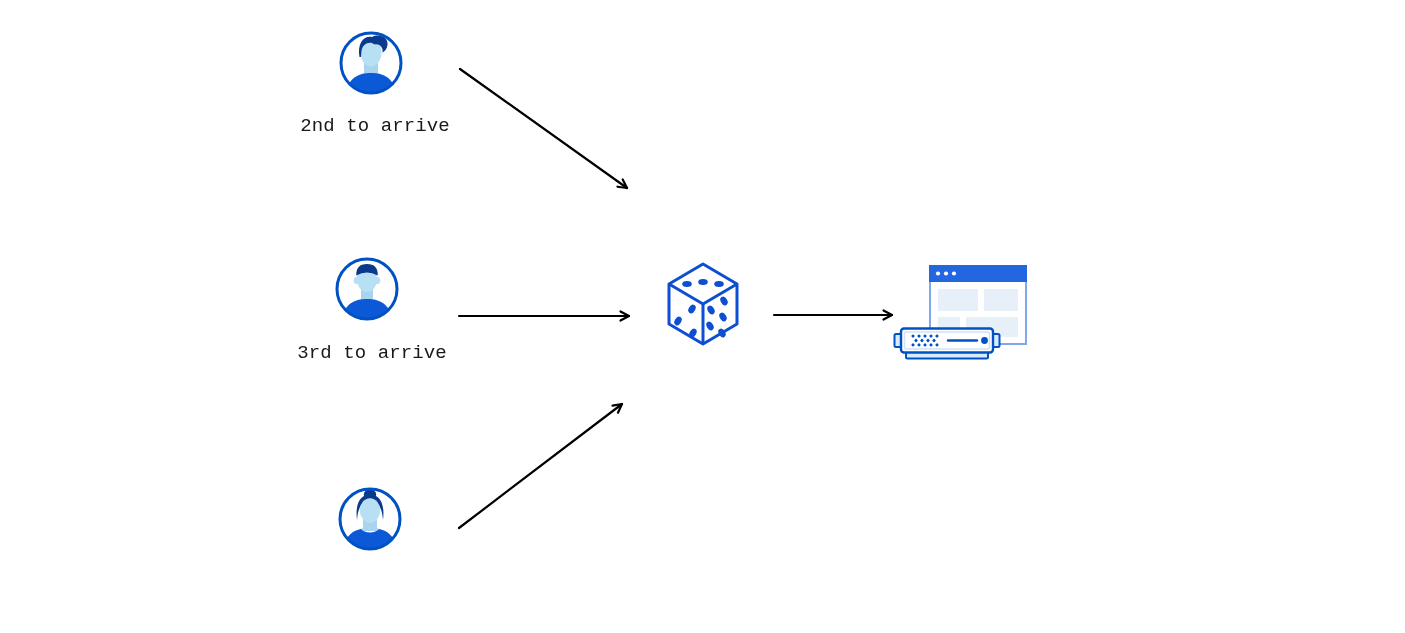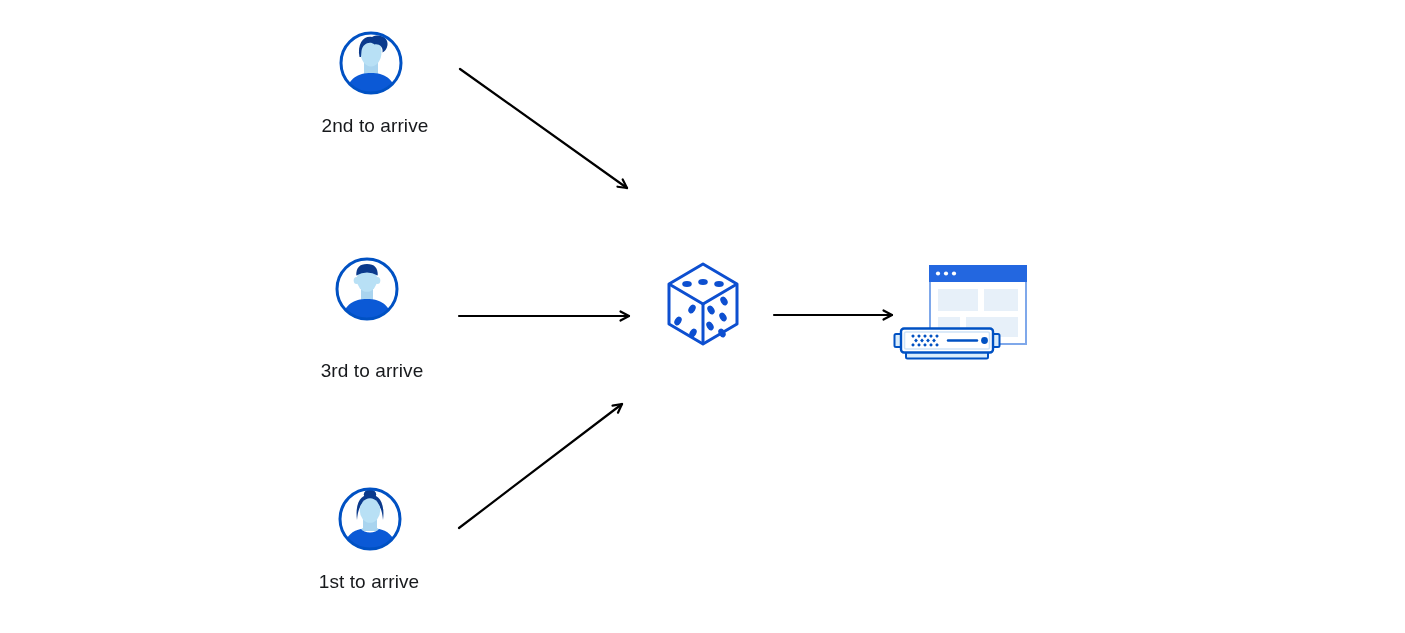--- a/index.html
+++ b/index.html
@@ -1,18 +1,18 @@
 <!DOCTYPE html>
 <html><head>
 <meta charset="utf-8">
 <style>
   html,body{margin:0;padding:0;background:#fff;}
   .canvas{
     position:relative;width:1405px;height:633px;background:#ffffff;overflow:hidden;
-    font-family:Liberation Sans, sans-serif;
+    font-family:Liberation Mono, monospace;
   }
   .abs{position:absolute;}
   .node-label{
     position:absolute;width:200px;text-align:center;
     font-size:19px;line-height:22px;color:#17191c;letter-spacing:.1px;
   }
   svg{display:block;}
   .arrows{position:absolute;left:0;top:0;width:1405px;height:633px;pointer-events:none;}
 </style>
 </head>
@@ -63,41 +63,40 @@
         <path d="M27 31 h12 v13 h-12 z" fill="#a9d4ef"></path>
         <path d="M8 66 C9 49 19 43 33 43 C47 43 57 49 58 66 Z" fill="#0b59d6"></path>
         <ellipse cx="22.6" cy="24.5" rx="2.9" ry="3.6" fill="#b8e0f5"></ellipse>
         <ellipse cx="43.4" cy="24.5" rx="2.9" ry="3.6" fill="#b8e0f5"></ellipse>
         <ellipse cx="33" cy="23.5" rx="10.2" ry="12.3" fill="#b8e0f5"></ellipse>
         <path d="M22.3 19.5 Q21.8 8 33 8 Q44.2 8 43.7 19.5 Q33 13.5 22.3 19.5 Z" fill="#0b3a8c"></path>
       </g>
       <circle cx="33" cy="33" r="30" fill="none" stroke="#0051c3" stroke-width="3"></circle>
     </svg>
   </div>
-  <div class="node-label" style="left:272px;top:342px;margin-top:18px;">3rd to arrive</div>
+  <div class="node-label" style="left:272px;top:342px;">3rd to arrive</div>
 
   <div class="abs" style="left:337px;top:486px;width:66px;height:66px;">
     <svg width="66" height="66" viewBox="0 0 66 66">
       <defs>
           <clipPath id="clipC">
             <circle cx="33" cy="33" r="30"></circle>
           </clipPath>
         </defs>
       <circle cx="33" cy="33" r="30" fill="#ffffff"></circle>
       <g clip-path="url(#clipC)">
         <path d="M26 32 h14 v10 l6 3 h-26 l6 -3 z" fill="#a9d4ef"></path>
         <ellipse cx="33" cy="8.5" rx="6.2" ry="5.2" fill="#0b3a8c"></ellipse>
         <path d="M20 34 C17.5 14 26 8.5 33 8.5 C40 8.5 48.5 14 46 34 C45 20 40 14.5 33 14.5 C26 14.5 21 20 20 34 Z" fill="#0b3a8c"></path>
         <ellipse cx="33" cy="24.5" rx="10.2" ry="12.3" fill="#b8e0f5"></ellipse>
         <path d="M6 66 C7 50 16 44.5 24 43 C27 47.5 39 47.5 42 43 C50 44.5 59 50 60 66 Z" fill="#0b59d6"></path>
       </g>
       <circle cx="33" cy="33" r="30" fill="none" stroke="#0051c3" stroke-width="3"></circle>
     </svg>
   </div>
-  <div class="node-label" style="left:269px;top:571px;">1st to arrive</div>
 
   <div class="abs" style="left:663px;top:258px;width:80px;height:90px;">
     <svg width="80" height="90" viewBox="0 0 80 90">
       <g stroke="#0d4fd0" stroke-width="3" stroke-linejoin="round" fill="#ffffff">
         <path d="M40 6 L74 26 L74 66 L40 86 L6 66 L6 26 Z"></path>
         <path d="M6 26 L40 46 L74 26" fill="none"></path>
         <path d="M40 46 L40 86" fill="none"></path>
       </g>
       <g fill="#0d4fd0">
         <ellipse cx="24" cy="26" rx="4.8" ry="3"></ellipse>

